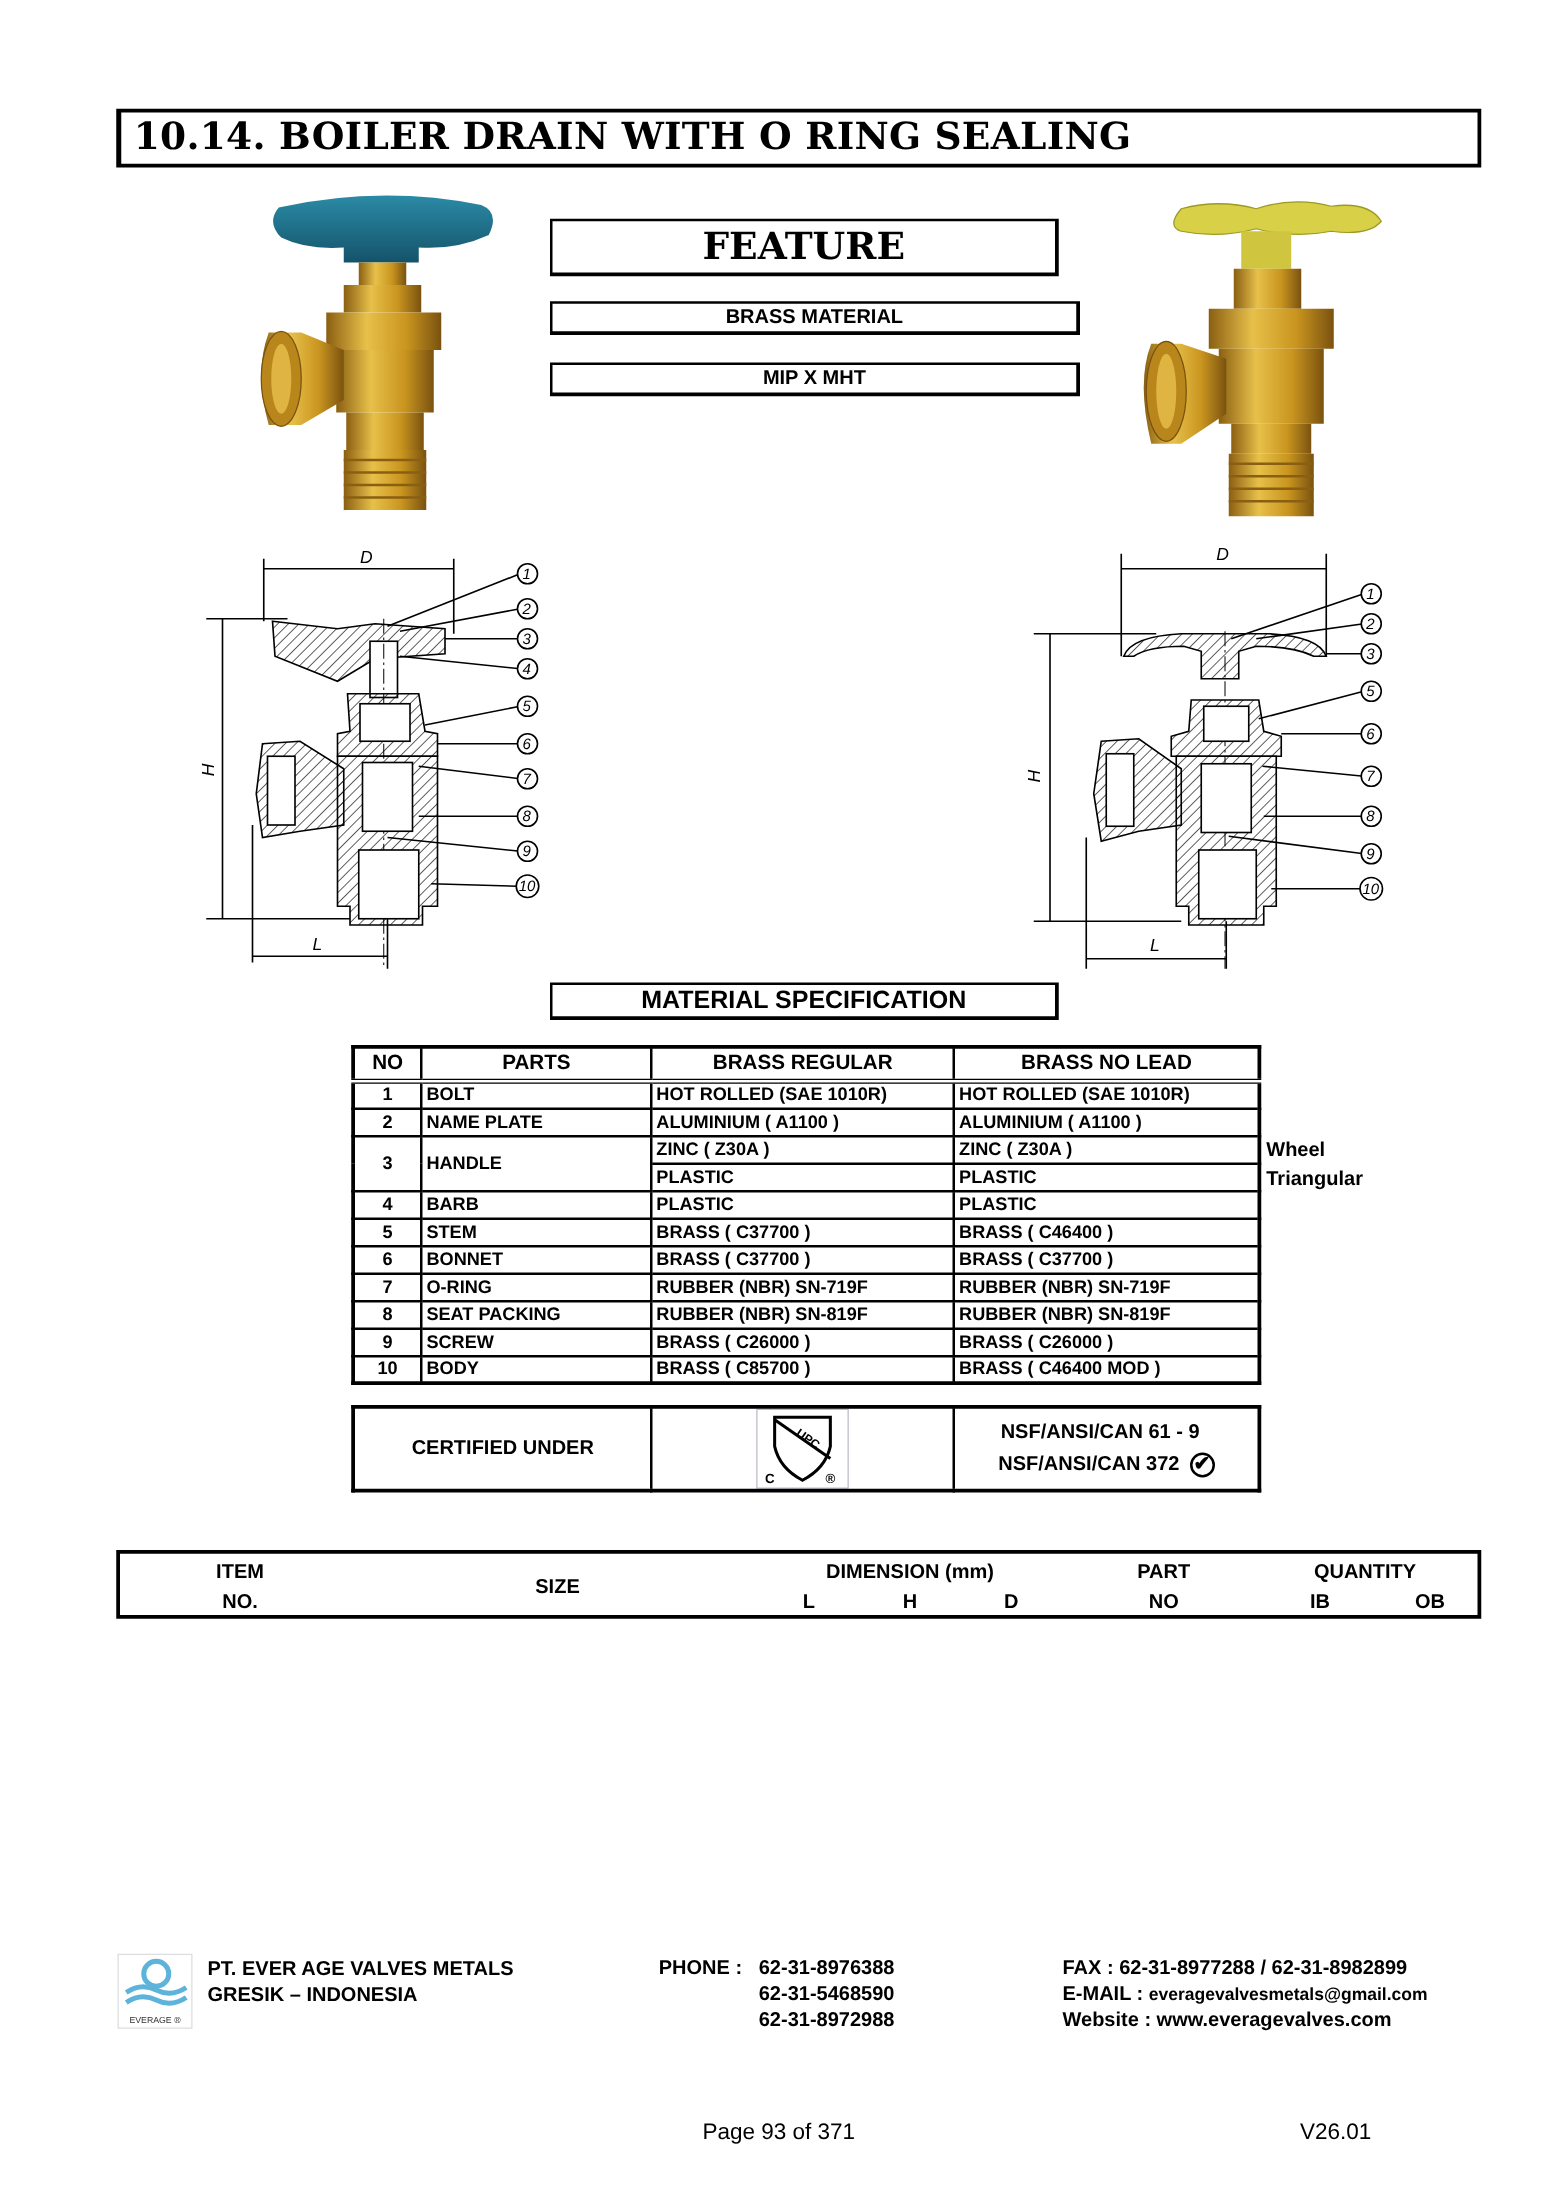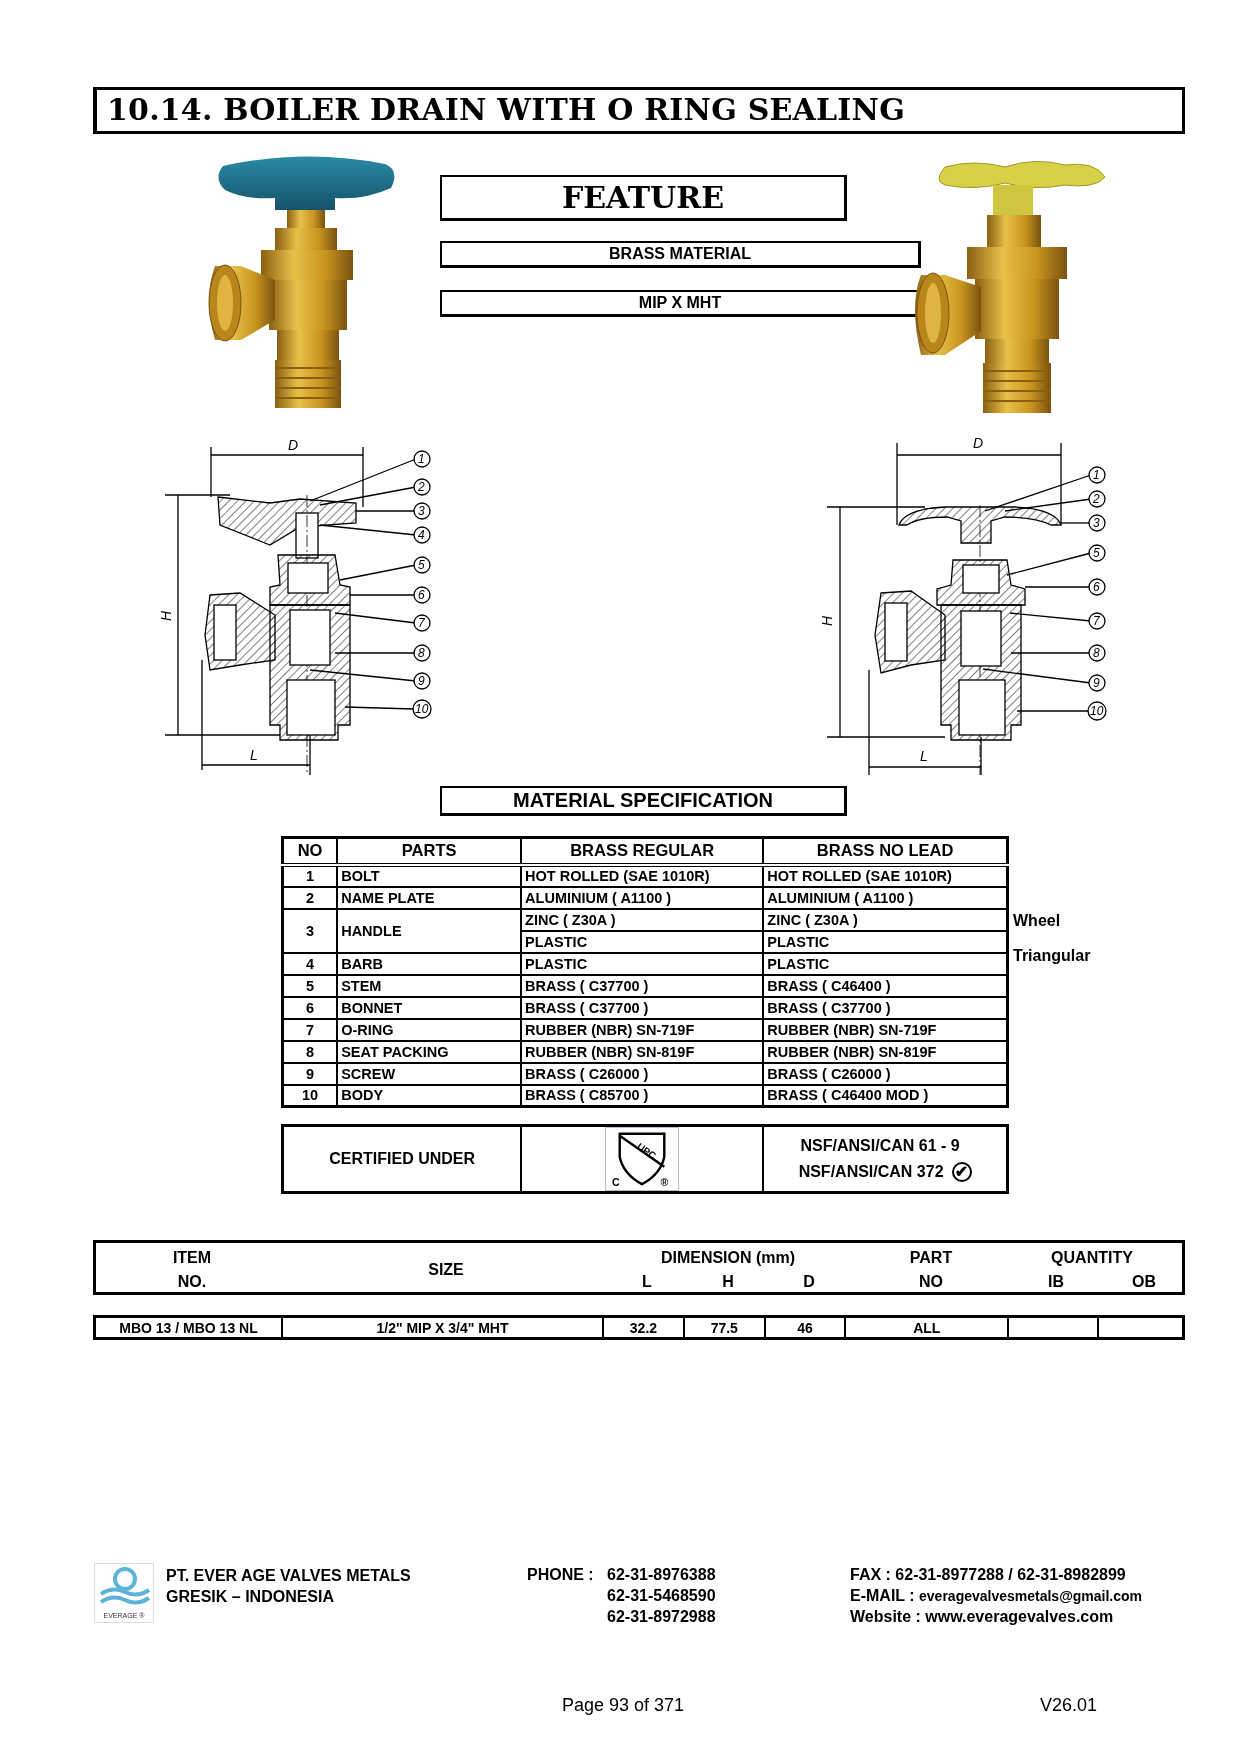--- a/index.html
+++ b/index.html
@@ -3,21 +3,21 @@
 <meta charset="utf-8">
 <style>
   * { box-sizing: border-box; margin: 0; padding: 0; }
   html, body { width: 1241px; height: 1754px; background: #ffffff; overflow: hidden; }
   body { position: relative; font-family: "Liberation Sans", sans-serif; color: #000; }
   .abs { position: absolute; }
   .title-box { left: 93px; top: 87px; width: 1092px; height: 47px; border: 3px solid #000; border-left-width: 4px; }
   .title-text { position: absolute; left: 10px; top: 2px; font-family: "DejaVu Serif", serif; font-weight: bold; font-size: 30px; letter-spacing: 0.2px; }
   .box { border: 2px solid #000; border-right-width: 3px; border-bottom-width: 3px; display: flex; align-items: center; justify-content: center; font-weight: bold; }
   .feature { left: 440px; top: 175px; width: 407px; height: 46px; font-family: "DejaVu Serif", serif; font-size: 30px; }
-  .sub { left: 440px; width: 481px; height: 27px; font-size: 16px; }
+  .sub { left: 440px; width: 424px; height: 27px; font-size: 16px; }
   .matspec { left: 440px; top: 786px; width: 407px; height: 30px; font-size: 20px; }
   table { border-collapse: collapse; }
   .mat { position: absolute; left: 281px; top: 836px; width: 728px; border: 3px solid #000; }
   .mat td, .mat th { border: 2px solid #000; font-size: 14.5px; font-weight: bold; height: 22px; padding: 0 3px; white-space: nowrap; }
   .mat th { font-size: 16.5px; height: 27px; border-bottom: 4px double #000; }
   .mat td.c { text-align: center; }
   .side-note { font-weight: bold; font-size: 16px; text-align: center; }
   .cert { position: absolute; left: 281px; top: 1124px; width: 728px; height: 70px; border: 3px solid #000; }
   .cert td { border: 2px solid #000; font-weight: bold; font-size: 16px; text-align: center; }
   .dimhead { position: absolute; left: 93px; top: 1240px; width: 1092px; height: 55px; border: 3px solid #000; }
@@ -303,21 +303,21 @@
     <tr>
       <td class="c">10</td>
       <td>BODY</td>
       <td>BRASS ( C85700 )</td>
       <td>BRASS ( C46400 MOD )</td>
     </tr>
   </tbody>
 </table>
 
 <div class="abs side-note" style="left:1013px;top:912px;">Wheel</div>
-<div class="abs side-note" style="left:1013px;top:935px;margin-top:12px;">Triangular</div>
+<div class="abs side-note" style="left:1013px;top:935px;">Triangular</div>
 
 <table class="cert">
   <colgroup>
       <col style="width:240px">
       <col style="width:243px">
       <col style="width:245px">
     </colgroup>
   <tbody>
       <tr>
     <td>CERTIFIED UNDER</td>
@@ -361,30 +361,20 @@
     <col style="width:188px">
       <col style="width:322px">
       <col style="width:81px">
       <col style="width:81px">
       <col style="width:81px">
       <col style="width:163px">
       <col style="width:90px">
       <col style="width:86px">
   </colgroup>
   <tbody>
-      <tr>
-    <td>MBO 13 / MBO 13 NL</td>
-    <td>1/2" MIP X 3/4" MHT</td>
-    <td>32.2</td>
-    <td>77.5</td>
-    <td>46</td>
-    <td>ALL</td>
-    <td></td>
-    <td></td>
-  </tr>
 </tbody>
   </table>
 
 <div class="abs" style="left:94px;top:1563px;width:60px;height:60px;border:1px solid #ddd;background:#fff;">
   <svg width="58" height="44" viewBox="0 0 58 44">
     <circle cx="30" cy="15" r="10" fill="none" stroke="#5db3d9" stroke-width="4"></circle>
     <path d="M6 30 Q18 22 30 28 Q42 34 54 26" fill="none" stroke="#5db3d9" stroke-width="4"></path>
     <path d="M6 38 Q18 30 30 36 Q42 42 54 34" fill="none" stroke="#5db3d9" stroke-width="4"></path>
   </svg>
   <div style="font-size:7px;text-align:center;color:#333;">EVERAGE ®</div>

